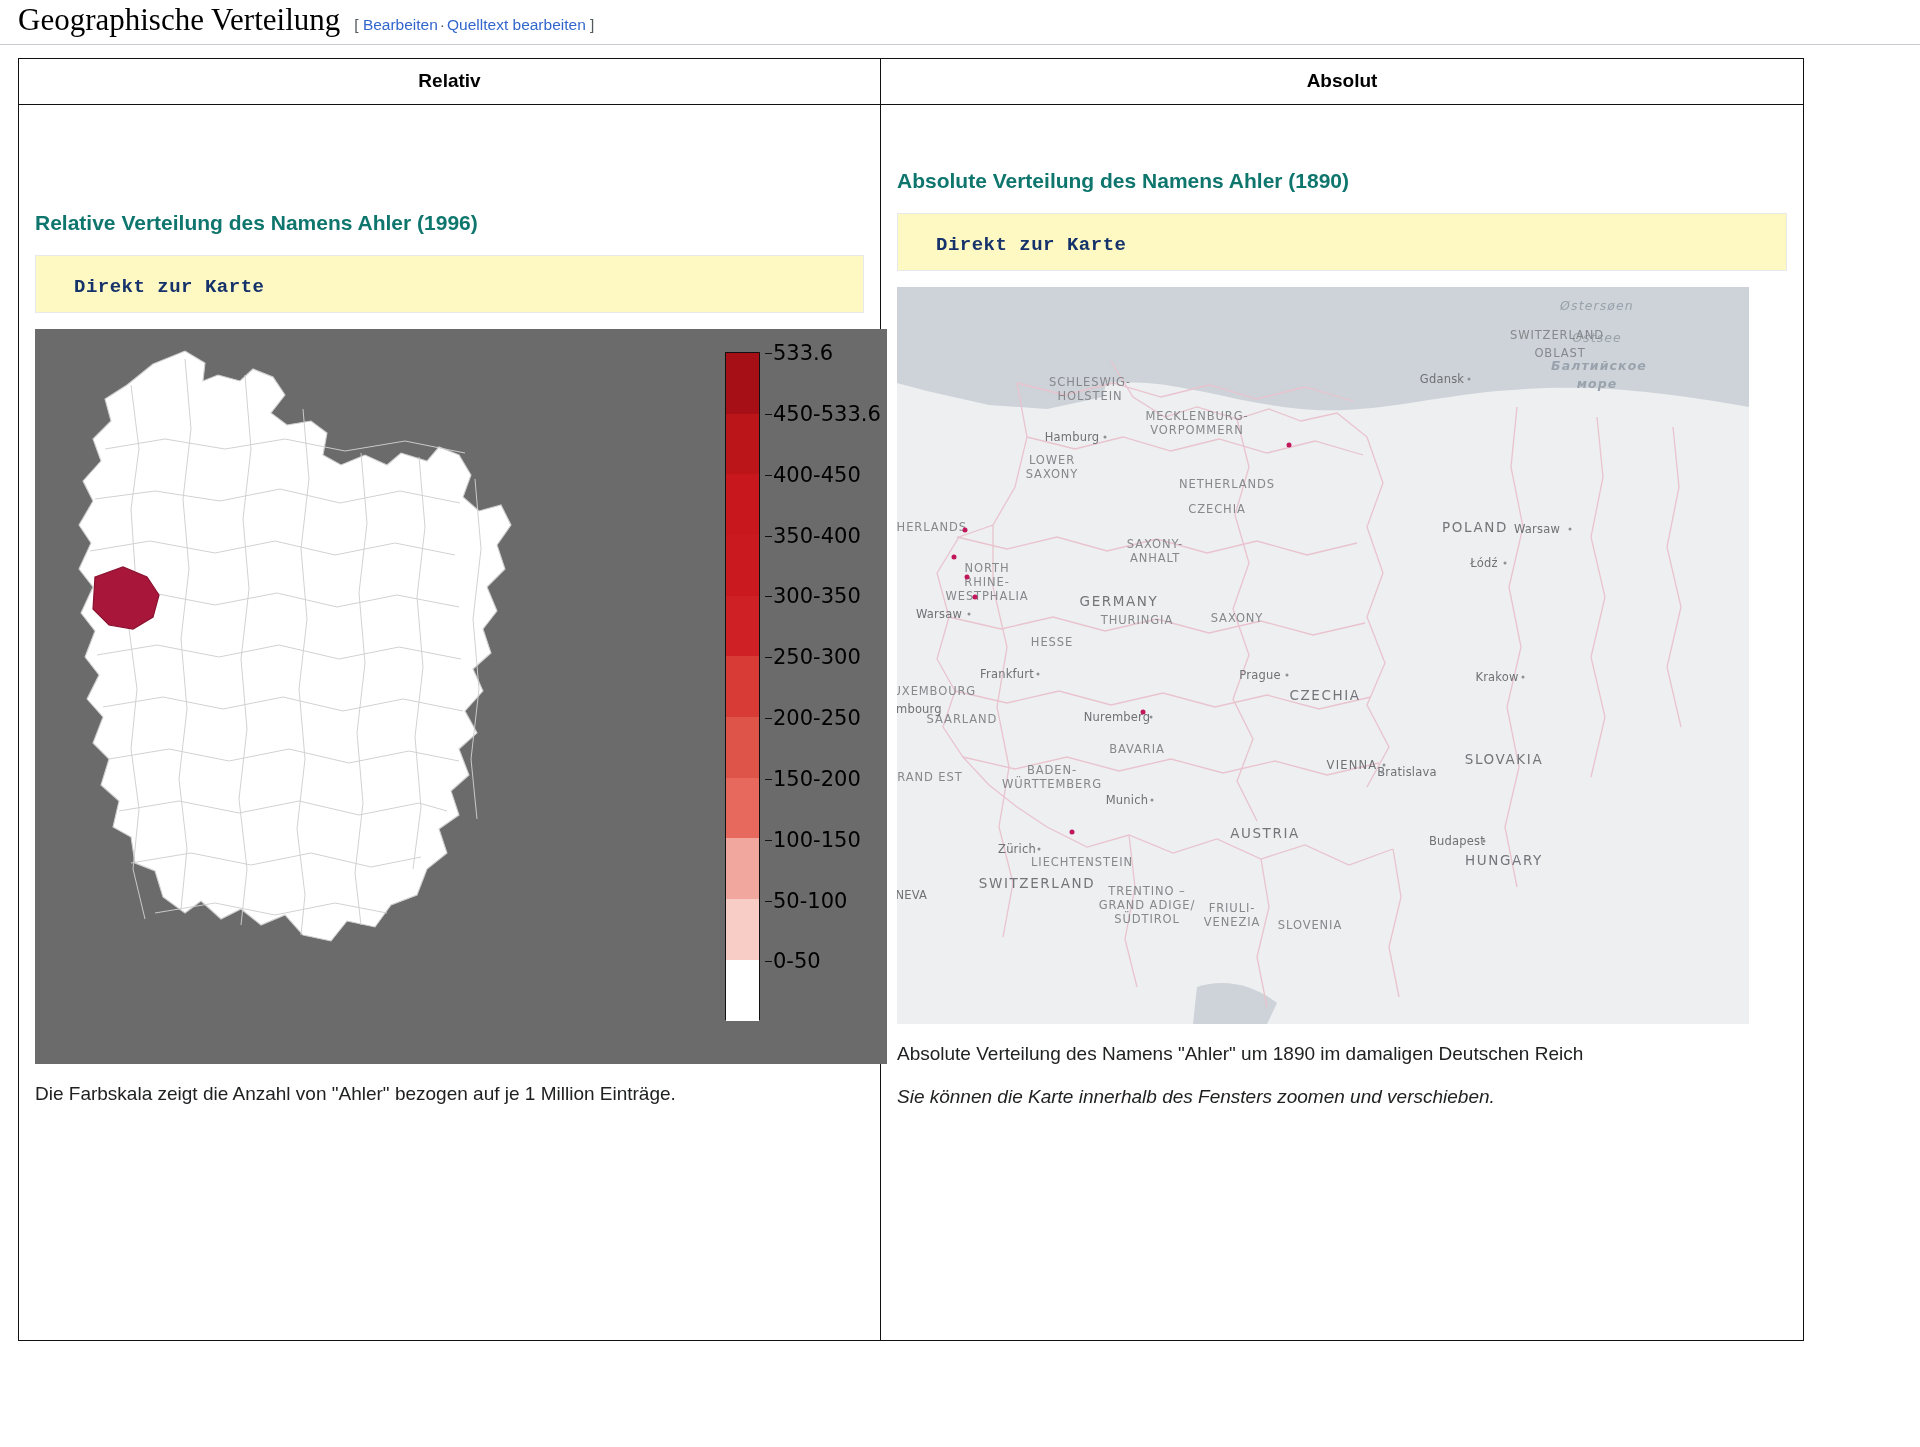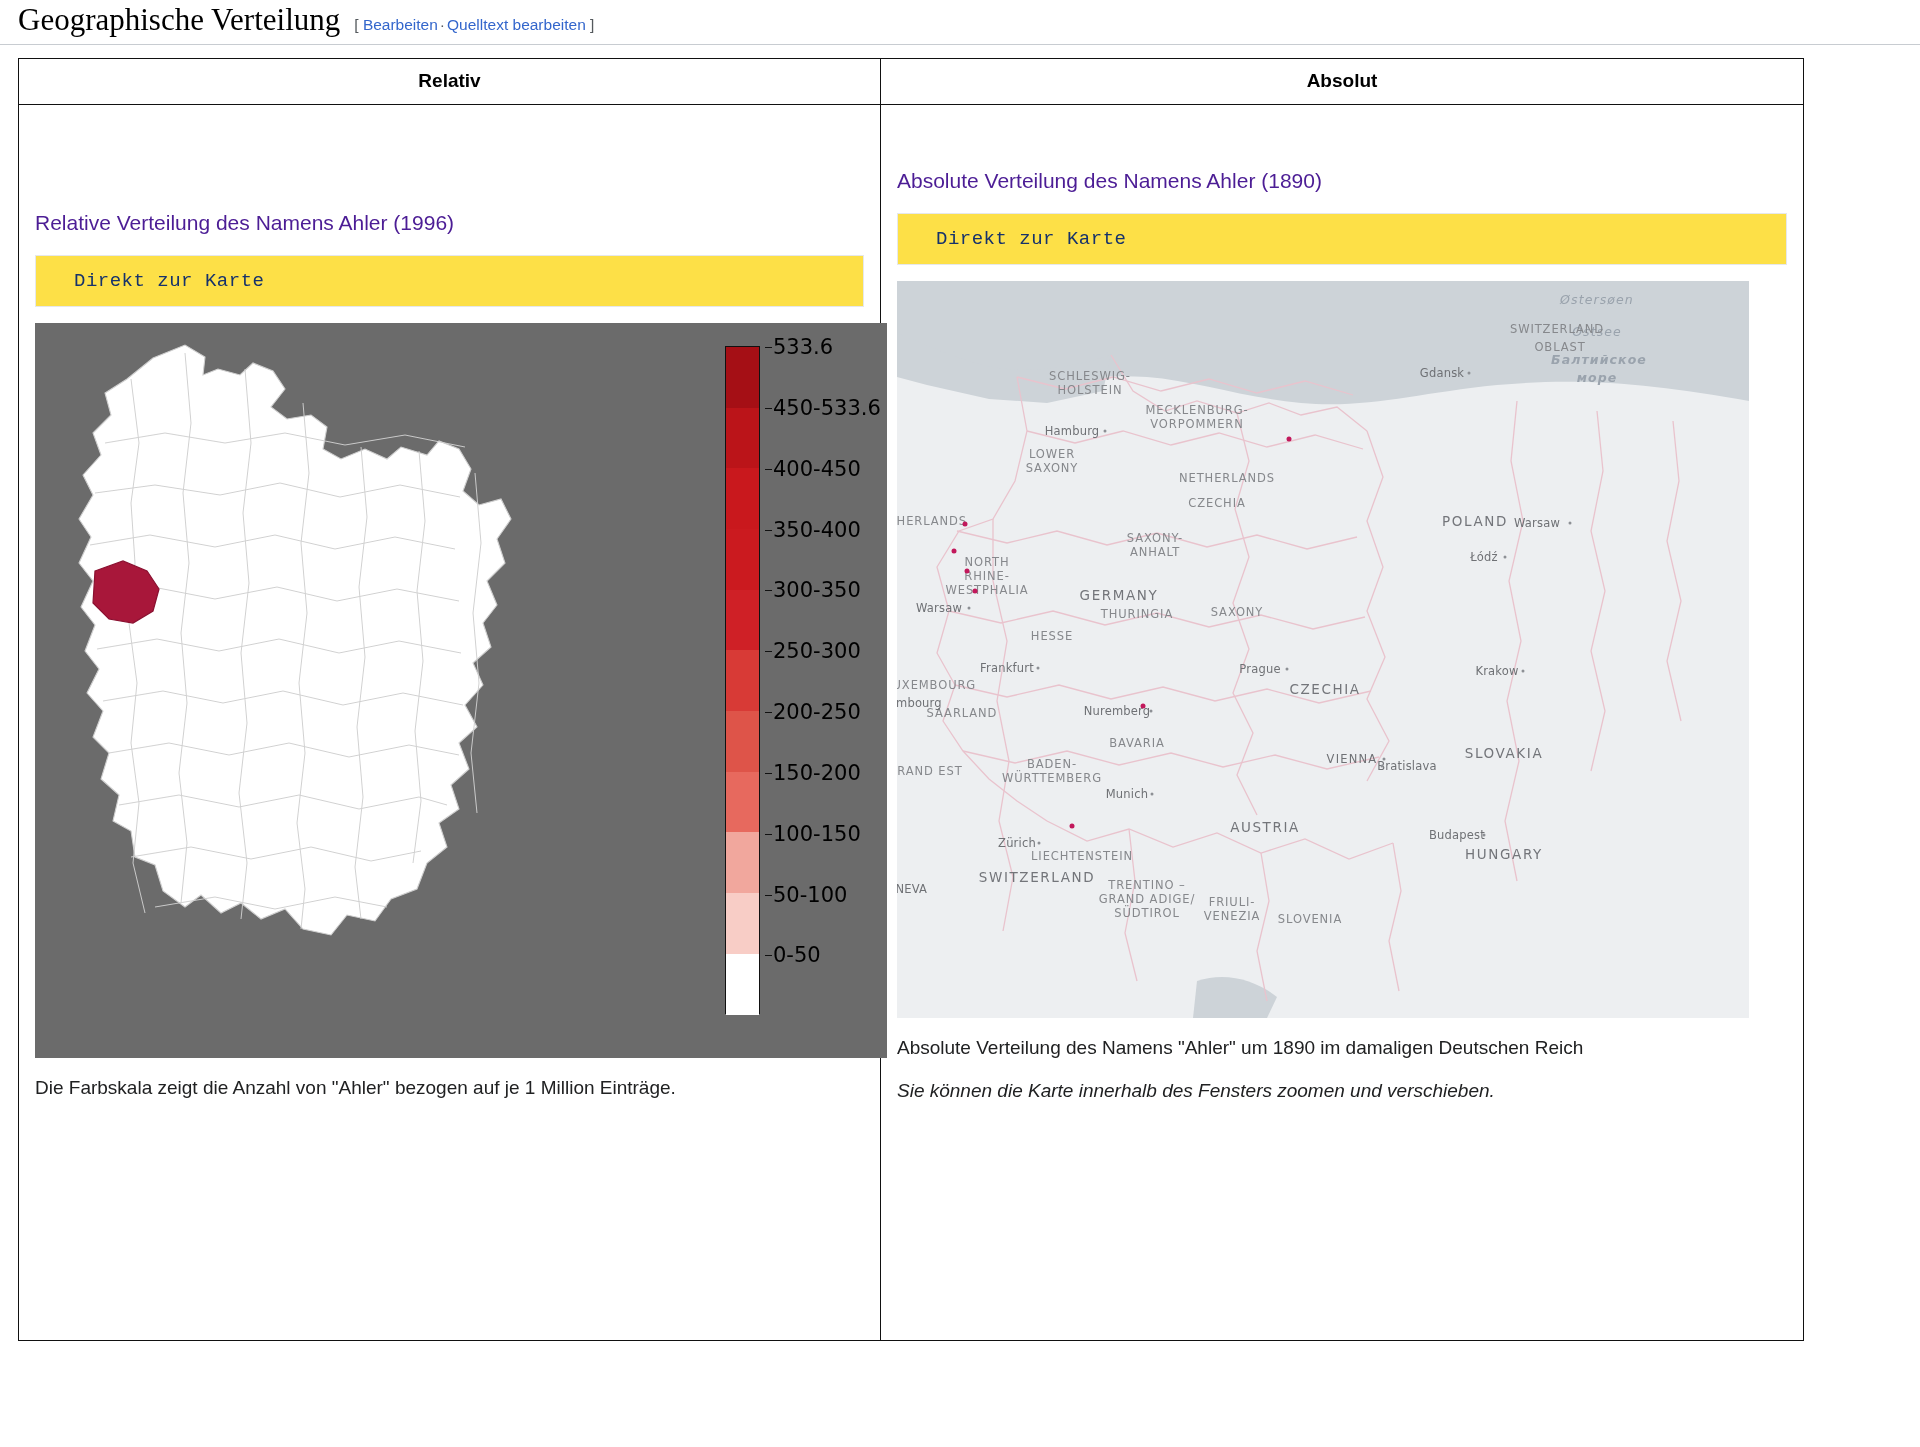--- a/index.html
+++ b/index.html
@@ -75,32 +75,33 @@
   }
 
   .cell-inner { padding: 12px 16px 30px 16px; }
   .cell-left  { height: 1236px; }
   .cell-right { height: 1236px; }
 
   .spacer-top { height: 92px; }
 
   .map-title {
     font-size: 21px;
-    font-weight: normal;
-    color: #4c1d95;
+    font-weight: bold;
+    color: #0f766e;
     margin: 0 0 19px 0;
     line-height: 1.3;
   }
 
   
   .jump-box {
     border: 1px solid #e6e8ea;
-    background: #fde047;
-    padding: 14px 20px 14px 38px;
+    background: #fef9c3;
+    padding: 20px 20px 14px 38px;
     margin: 0 0 16px 0;
+    font-weight: bold;
   }
   .jump-link {
     font-family: "Liberation Mono", "DejaVu Sans Mono", monospace;
     font-size: 19px;
     color: #16326b;
     letter-spacing: 0.5px;
     text-decoration: none;
     cursor: pointer;
   }
 

